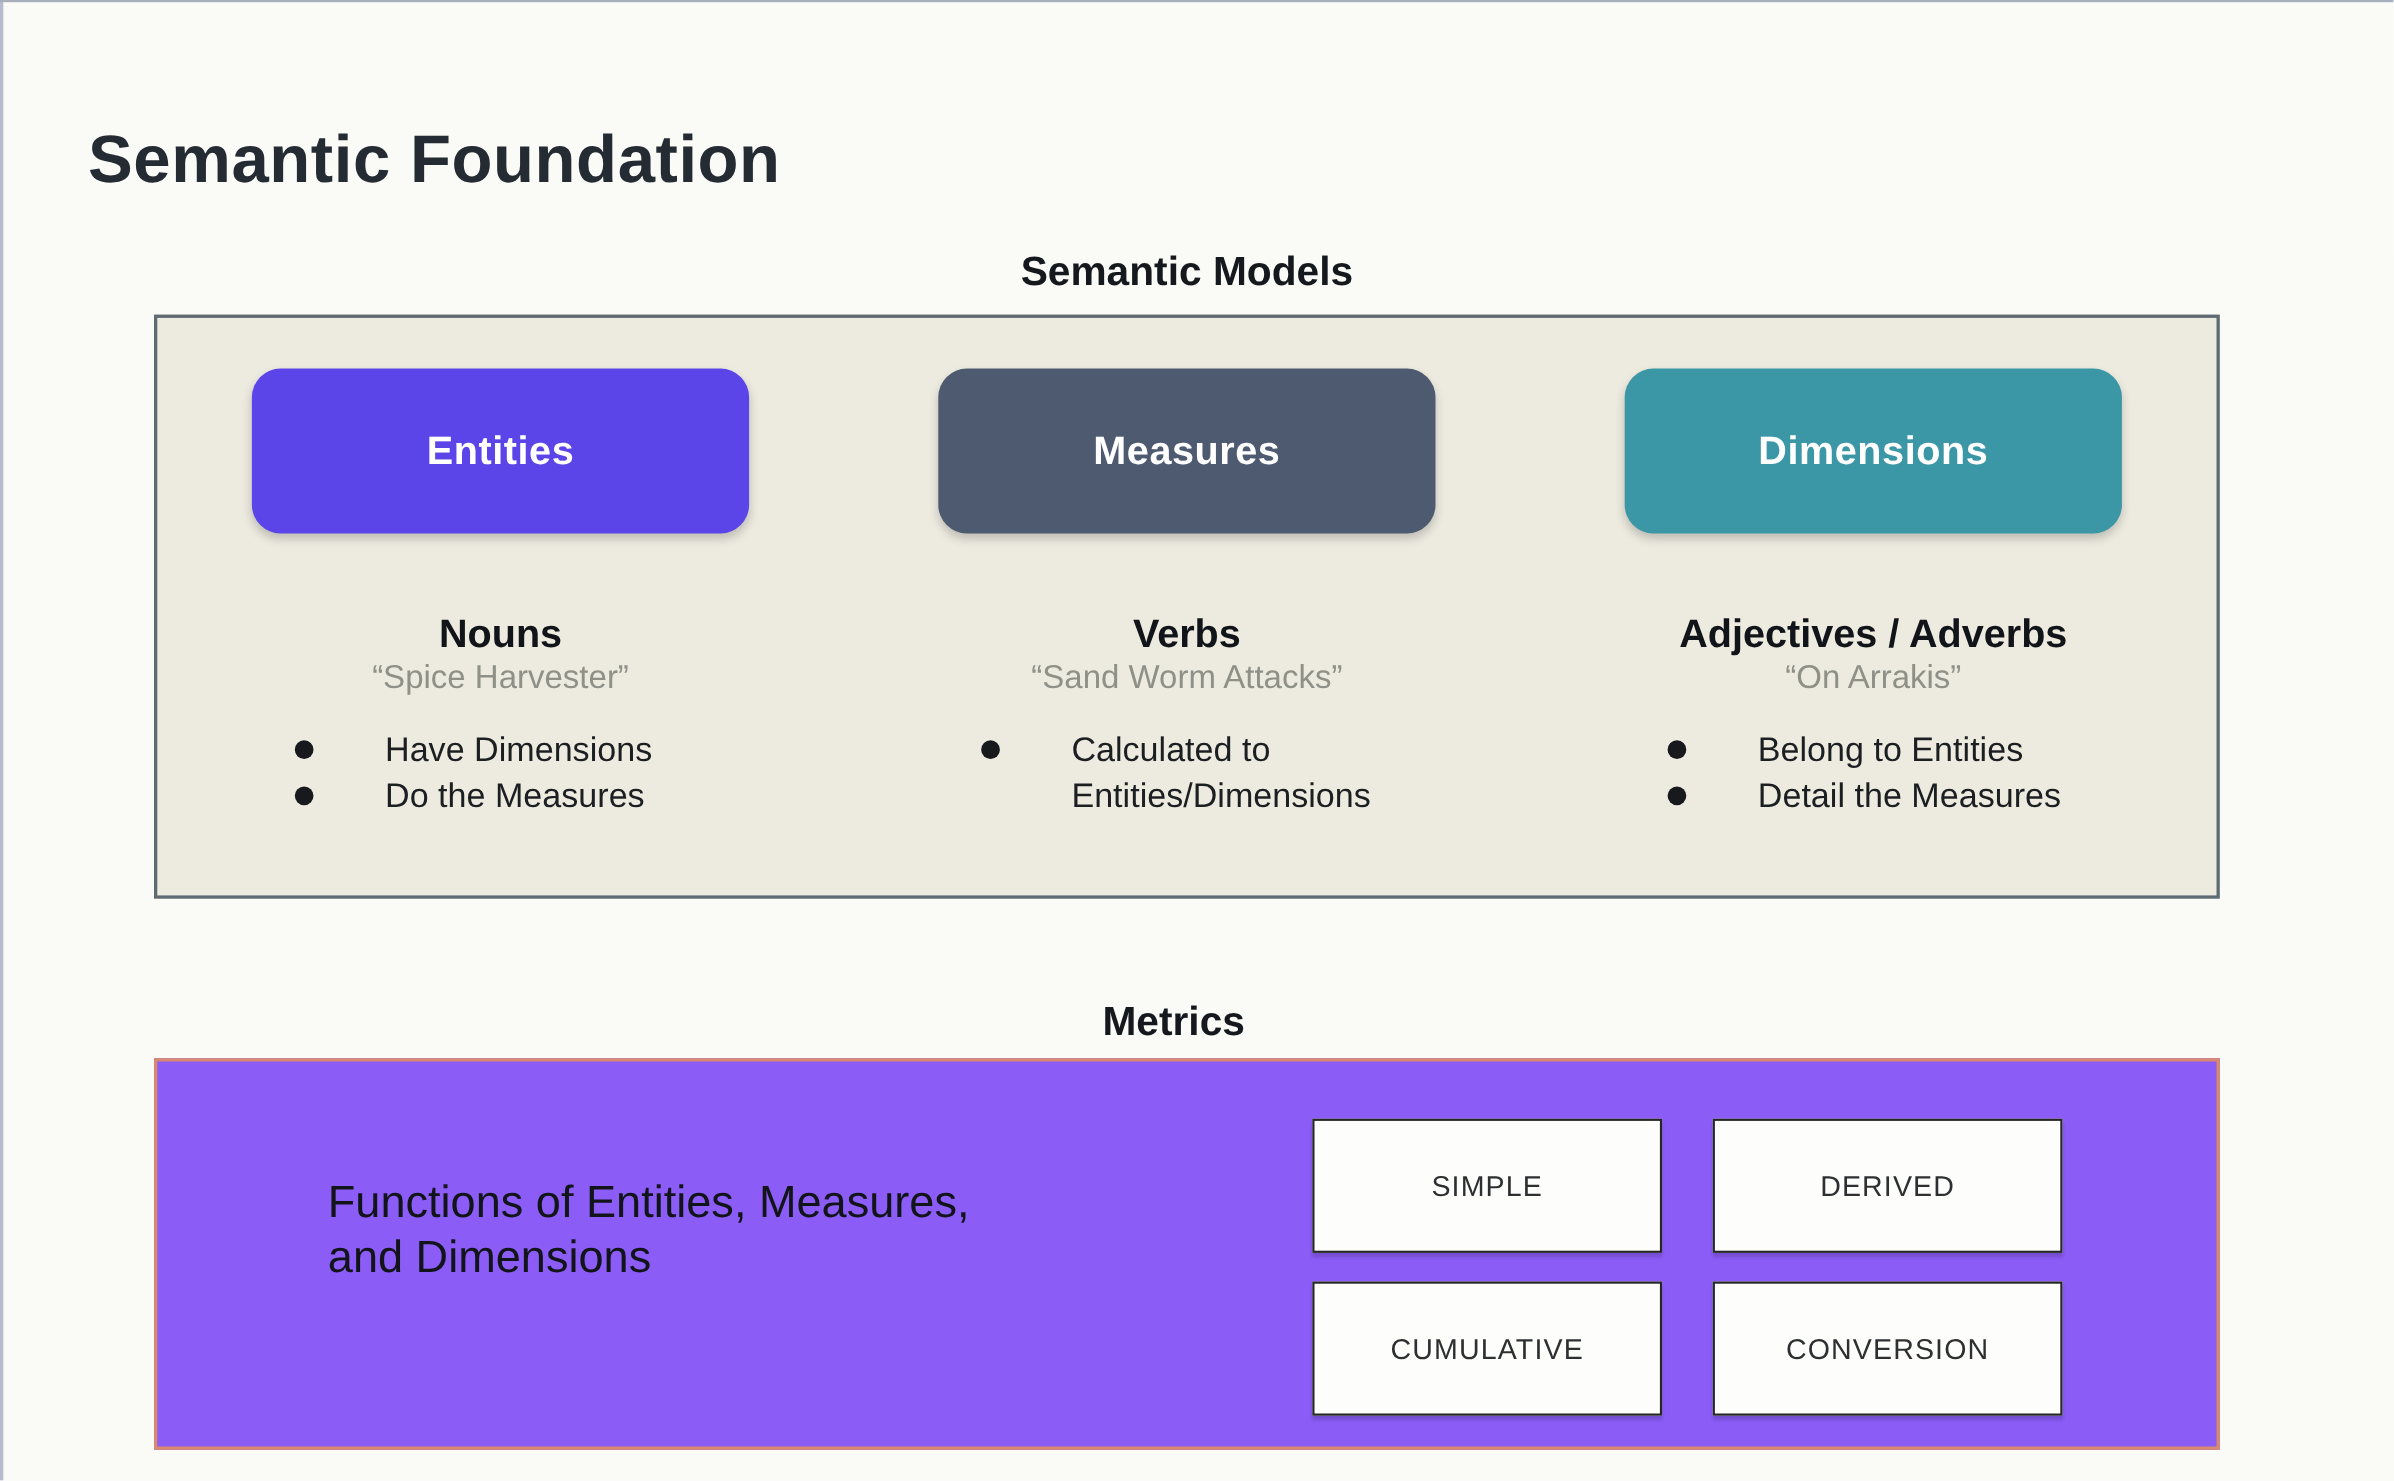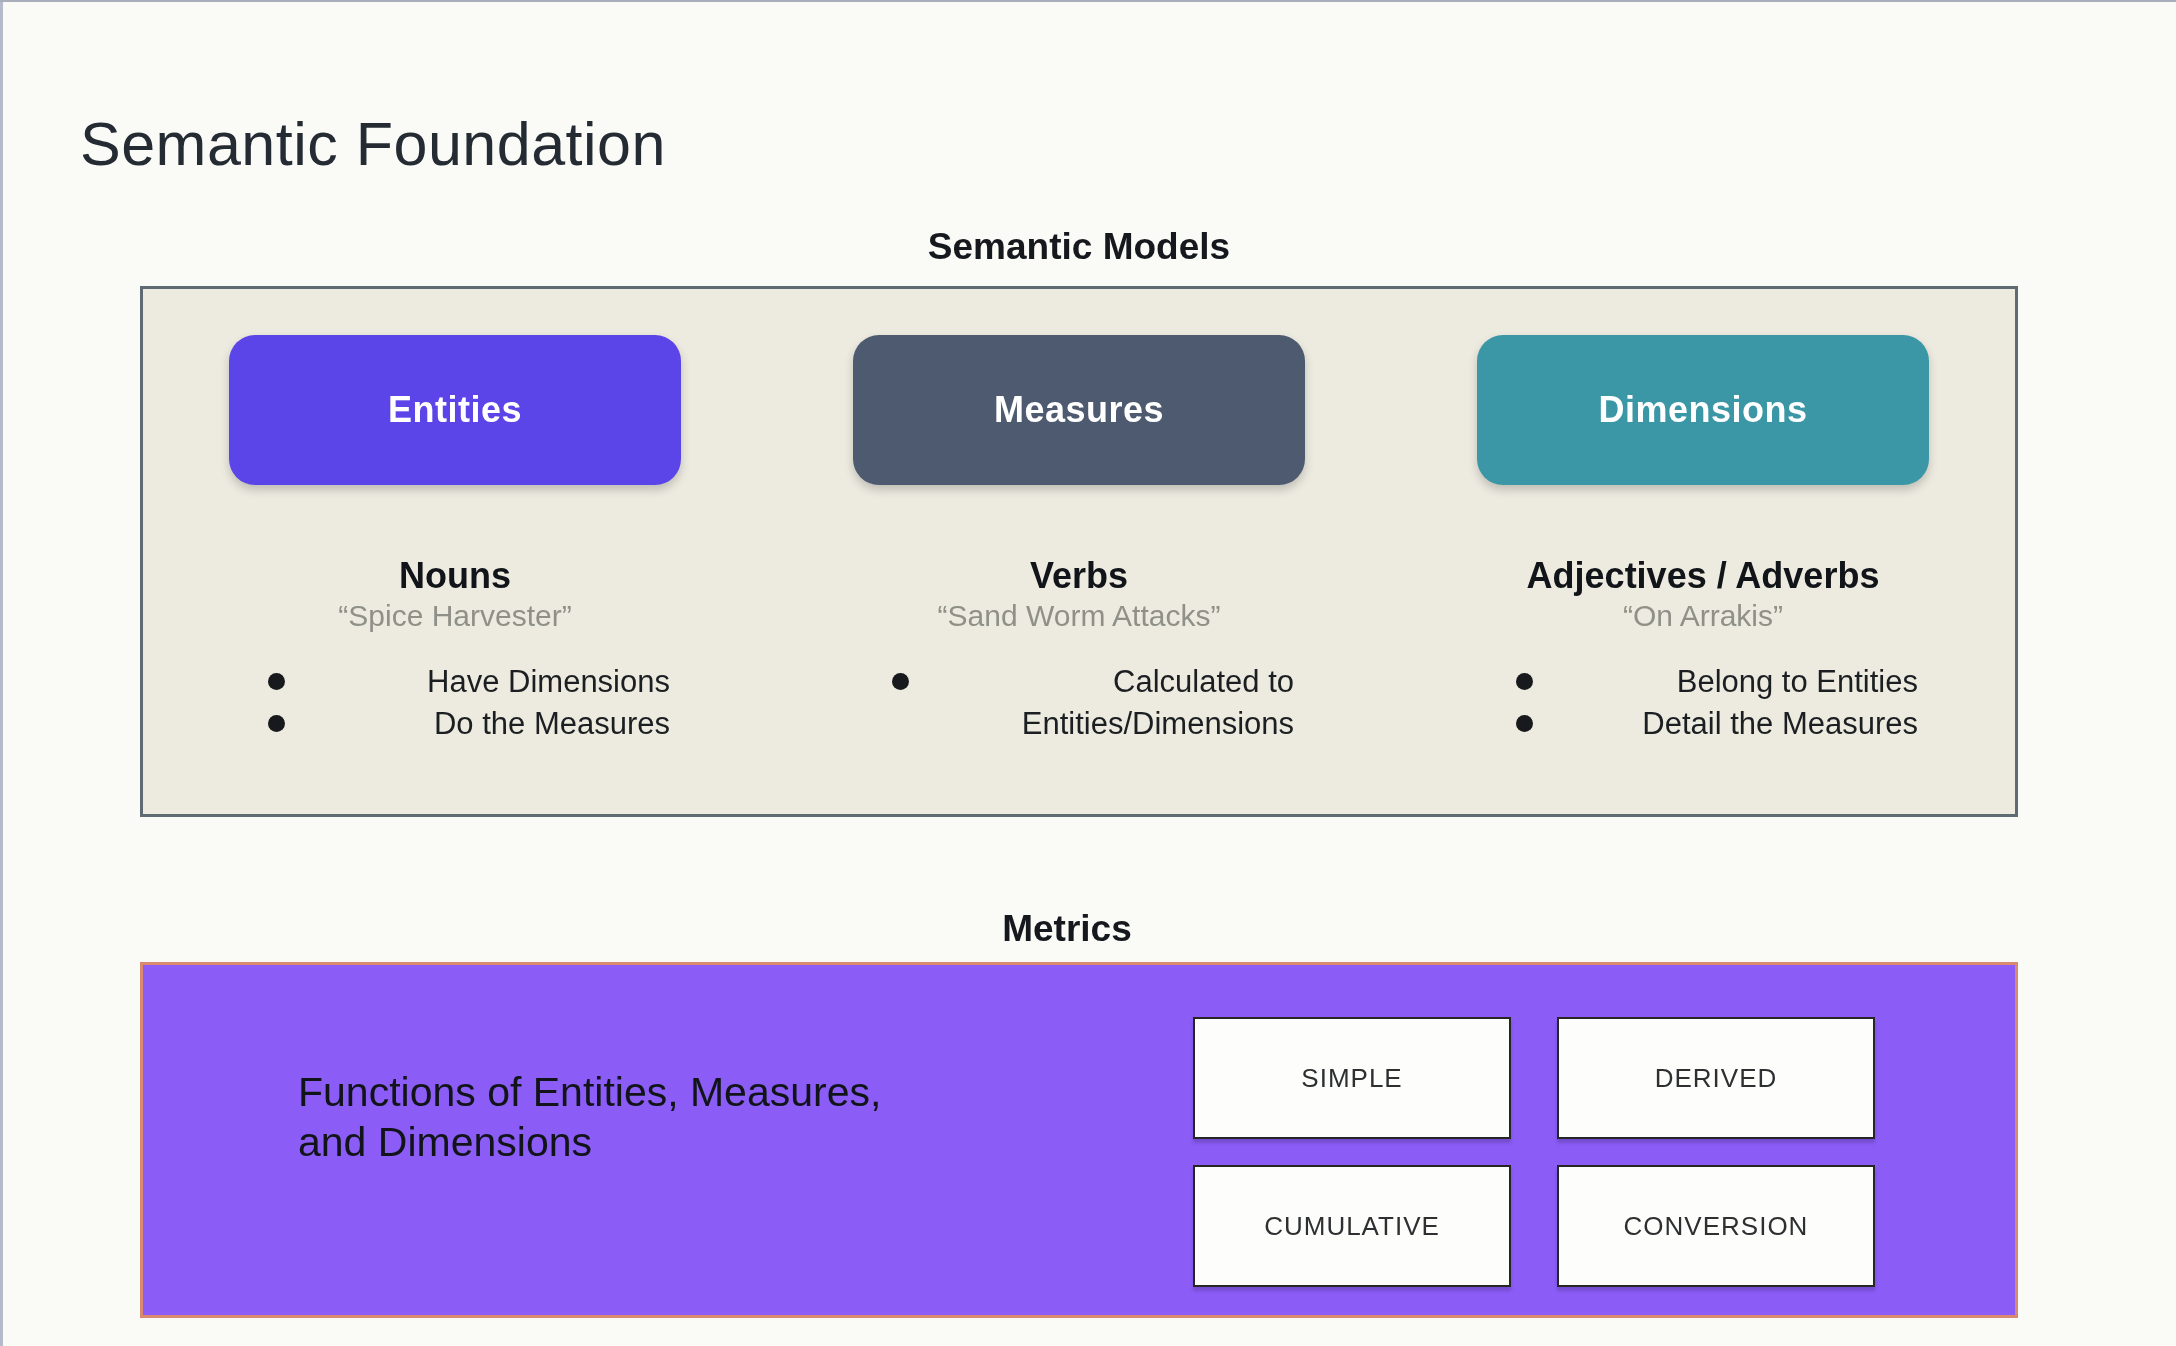--- a/index.html
+++ b/index.html
@@ -21,21 +21,21 @@
   }
   .edge-top {
     position: absolute; left: 0; top: 0; width: 100%; height: 2px;
     background: #a9aebc;
   }
 
   .slide-title {
     position: absolute;
     left: 80px; top: 68px;
     font-size: 61px;
-    font-weight: 400;
+    font-weight: 700;
     color: #242b33;
     letter-spacing: 0.5px;
   }
 
   .models-heading {
     position: absolute;
     left: 140px; top: 226px; width: 1878px;
     text-align: center;
     font-size: 37px;
     font-weight: 700;
@@ -80,21 +80,20 @@
     margin-top: 2px;
     font-size: 30px;
     color: #8f9189;
     text-align: center;
   }
   ul.role-bullets {
     margin: 28px 0 0 0;
     padding: 0;
     list-style: none;
     width: 430px;
-    text-align: right;
   }
   ul.role-bullets li {
     position: relative;
     padding-left: 110px;
     font-size: 31px;
     line-height: 42px;
     color: #1c1f22;
   }
   ul.role-bullets li .dot {
     position: absolute;

